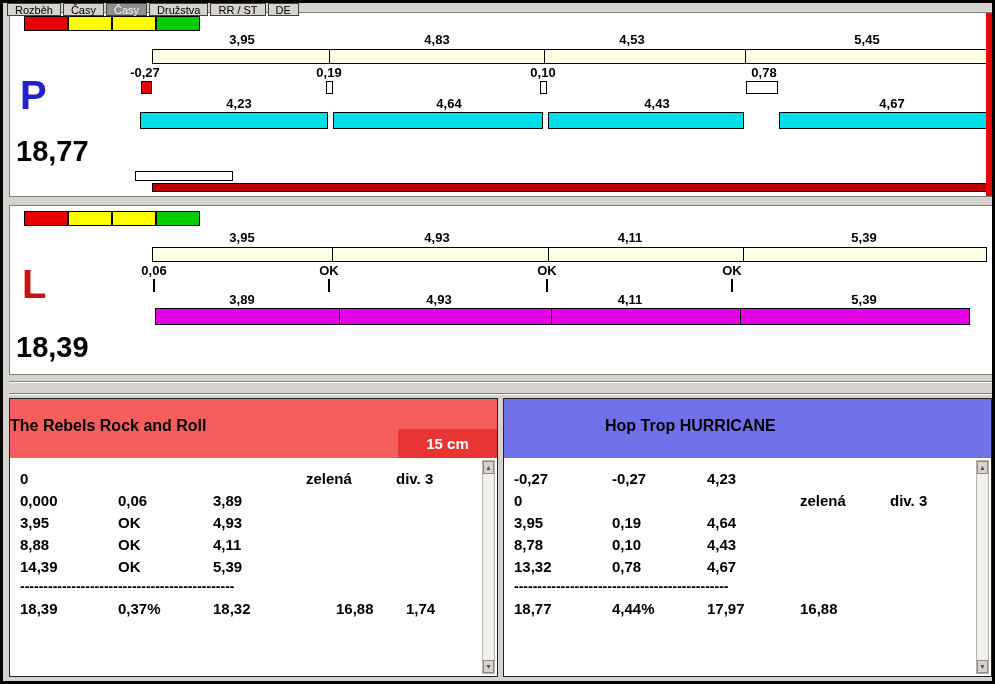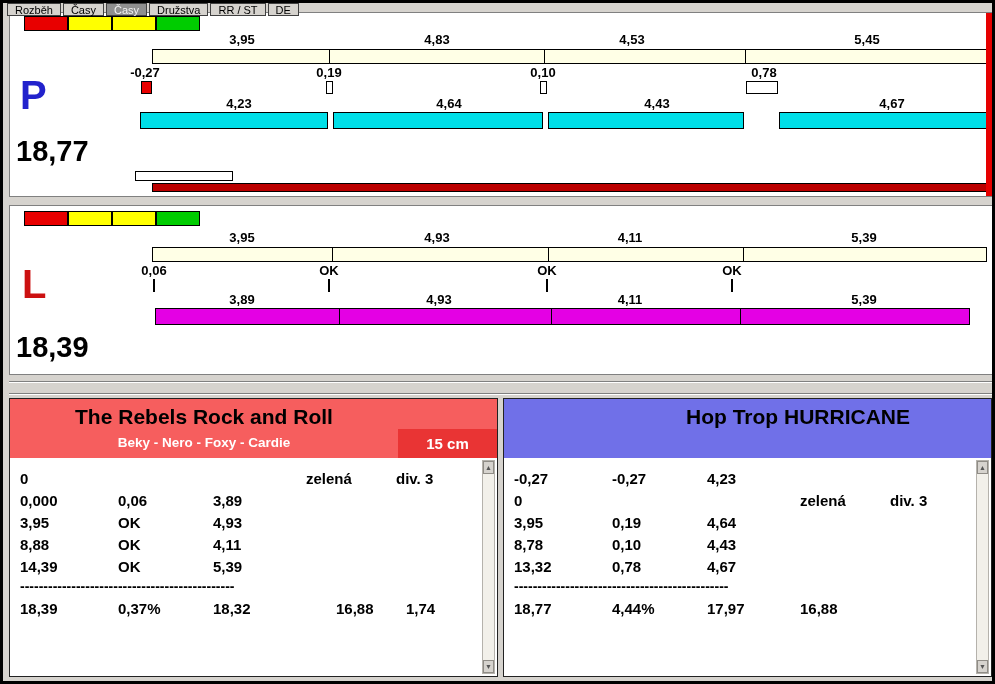--- a/index.html
+++ b/index.html
@@ -31,22 +31,22 @@
   .bottom-red{position:absolute;background:var(--red_bar,#c00000);border:1px solid #000}
   .red-stripe{position:absolute;background:#e60000}
   .groove{position:absolute;height:2px;border-top:1px solid #808080;border-bottom:1px solid #fff}
 
   
   .teams{position:absolute;left:0;top:395px;width:989px;height:281px}
   .team-panel{position:absolute;top:0;height:279px;border:1px solid #222;background:#fff}
   .team-head{position:absolute;left:0;right:0;top:0;height:59px}
   .team-left .team-head{background:var(--team_left_bg,#f65e5e)}
   .team-right .team-head{background:var(--team_right_bg,#7070e8)}
-  .team-title{position:absolute;top:3px;height:30px;line-height:30px;text-align:center;
-              font-weight:bold;font-size:21px;color:#000}
+  .team-title{position:absolute;top:12px;height:30px;line-height:30px;
+              font-weight:bold;font-size:16px;color:#000}
   .team-dogs{position:absolute;top:30px;height:28px;line-height:28px;text-align:center;
              font-weight:bold;font-size:13.5px;color:#fff}
   .height-box{position:absolute;top:30px;height:29px;line-height:29px;text-align:center;
               font-weight:bold;font-size:15px;color:#fff}
   .team-left .team-title,.team-left .team-dogs{left:0;width:388px}
   .team-left .height-box{left:388px;width:99px;background:var(--team_left_accent,#e93434)}
   .team-right .team-title,.team-right .team-dogs{left:101px;width:386px}
   .team-right .height-box{left:0;width:101px;background:var(--team_right_accent,#4d4ddd)}
   .team-body{position:absolute;left:0;right:0;top:59px;bottom:0;background:#fff}
   .tc{position:absolute;font-weight:bold;font-size:15px;color:#000;white-space:pre}
@@ -171,21 +171,20 @@
   </div>
 
   <div class="groove" style="left:6px;top:378px;width:984px"></div>
   <div class="groove" style="left:6px;top:390px;width:984px"></div>
 
   <div class="teams">
 
     <div class="team-panel team-left" style="left:6px;width:489px">
       <div class="team-head">
         <div class="team-title">The Rebels Rock and Roll</div>
-        <div class="team-dogs">Beky - Nero - Foxy - Cardie</div>
         <div class="height-box">15 cm</div>
       </div>
       <div class="team-body">
         <span class="tc c1 r0">0</span>
         <span class="tc c2 r0"></span>
         <span class="tc c3 r0"></span>
         <span class="tc c4 r0">zelená</span>
         <span class="tc c5 r0">div. 3</span>
 
         <span class="tc c1 r1">0,000</span>

